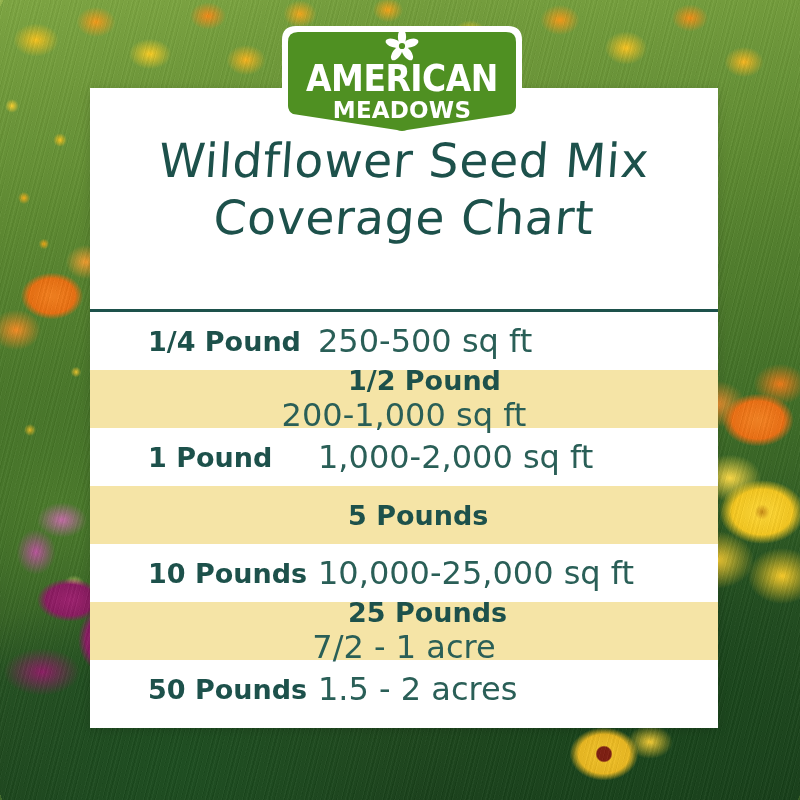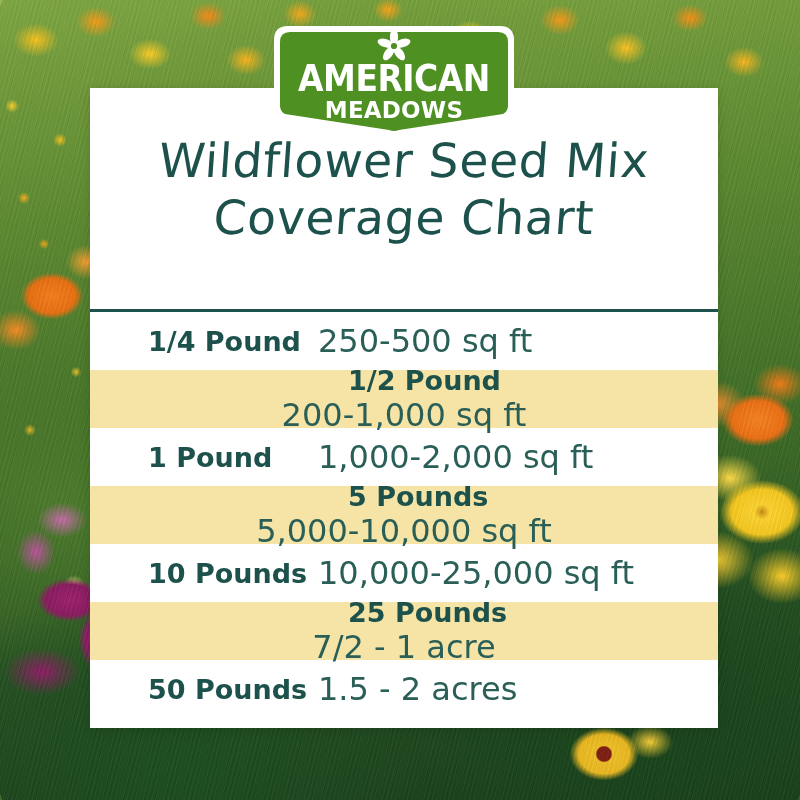--- a/index.html
+++ b/index.html
@@ -88,21 +88,21 @@
     position:absolute;
     left:90px; top:88px;
     width:628px; height:640px;
     background:#ffffff;
     box-shadow:0 2px 10px rgba(0,0,0,.14);
   }
 
   
   .logo{
     position:absolute;
-    left:260px; top:22px;
+    left:268px; top:22px;
     width:268px; height:118px;
     z-index:5;
   }
   .logo svg{ display:block; width:100%; height:100%; }
 
   
   .title-wrap{
     position:absolute;
     left:90px; top:132px;
     width:628px;
@@ -199,21 +199,20 @@
     <div class="row alt">
       <div class="cell-amount">1/2 Pound</div>
       <div class="cell-coverage">200-1,000 sq ft</div>
     </div>
     <div class="row">
       <div class="cell-amount">1 Pound</div>
       <div class="cell-coverage">1,000-2,000 sq ft</div>
     </div>
     <div class="row alt">
       <div class="cell-amount">5 Pounds</div>
-      <div class="cell-coverage">5,000-10,000 sq ft</div>
     </div>
     <div class="row">
       <div class="cell-amount">10 Pounds</div>
       <div class="cell-coverage">10,000-25,000 sq ft</div>
     </div>
     <div class="row alt">
       <div class="cell-amount">25 Pounds</div>
       <div class="cell-coverage">7/2 - 1 acre</div>
     </div>
     <div class="row">

